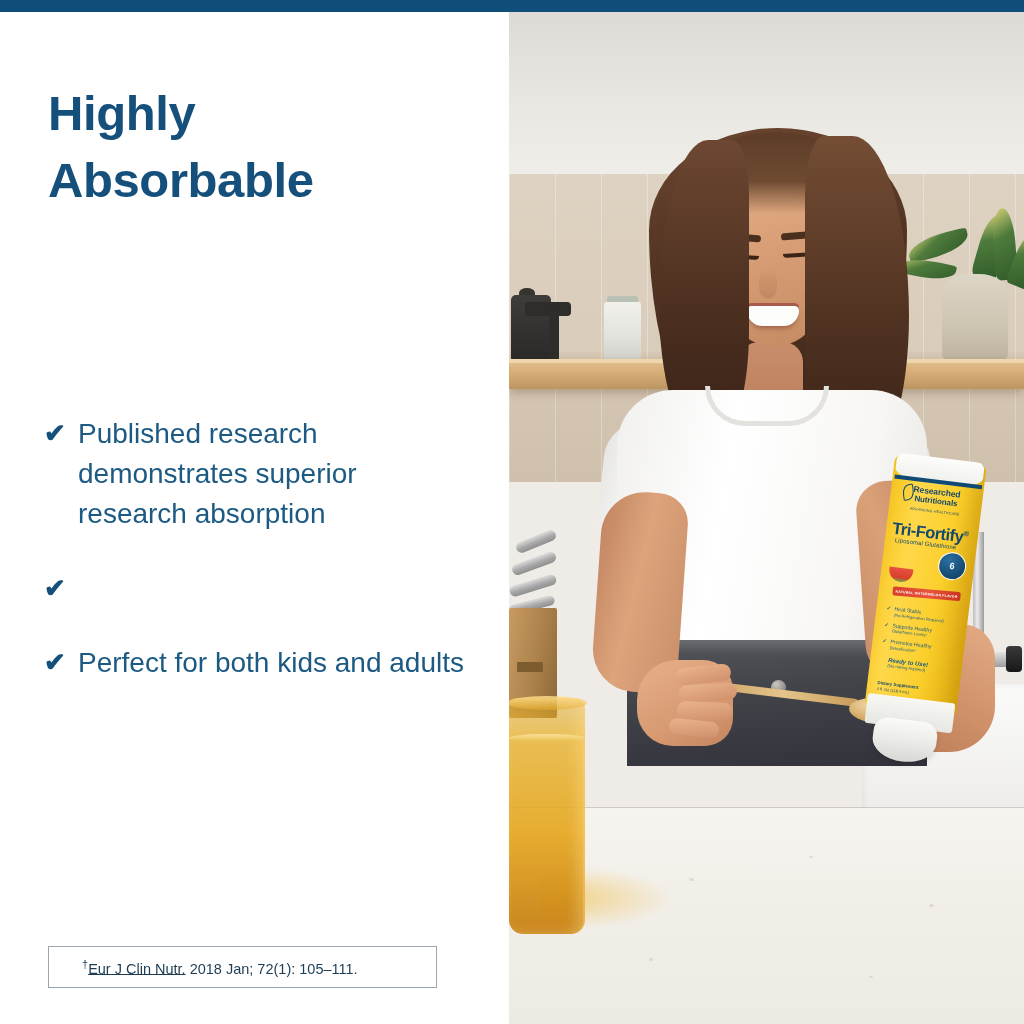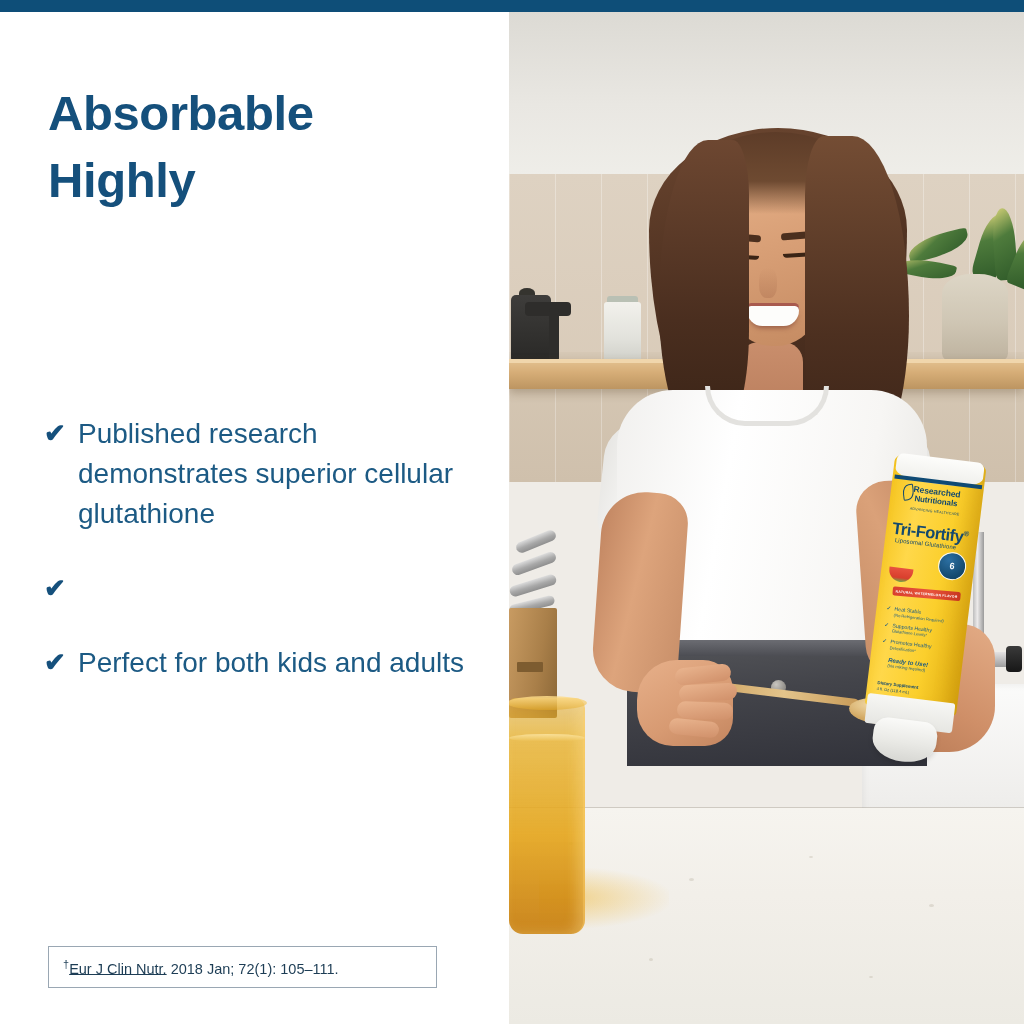--- a/index.html
+++ b/index.html
@@ -71,20 +71,21 @@
   }
   .bullet-text sup { font-size: 0.62em; vertical-align: super; }
 
   .footnote-box {
     position: absolute; left: 48px; top: 934px;
     width: 389px; height: 42px;
     border: 1px solid #9aa7b3;
     background: #ffffff;
     display: flex;
     align-items: center;
+    padding-left: 19px;
   }
   .footnote-text {
     color: #1d3d55;
     font-size: 14.5px;
     padding-left: 14px;
     white-space: nowrap;
   }
   .footnote-text .dag { font-size: 11px; vertical-align: super; }
   .footnote-text .journal { text-decoration: underline; }
 
@@ -769,29 +770,29 @@
 
     <div class="glass-glow"></div>
     <div class="glass"></div>
     <div class="glass-liquid-line"></div>
     <div class="glass-rim"></div>
   </div>
 
   <div class="left-panel">
 
     <div class="headline">
+      <span class="reg">Highly</span>
       <span class="reg">Absorbable</span>
-      <span class="reg">Highly</span>
     </div>
 
     <div class="bullets">
 
       <div class="bullet">
         <span class="check">✔</span>
-        <span class="bullet-text">Published research demonstrates superior cellular glutathione</span>
+        <span class="bullet-text">Published research demonstrates superior research absorption</span>
       </div>
 
       <div class="bullet">
         <span class="check">✔</span>
       </div>
 
       <div class="bullet">
         <span class="check">✔</span>
         <span class="bullet-text">Perfect for both kids and adults</span>
       </div>

